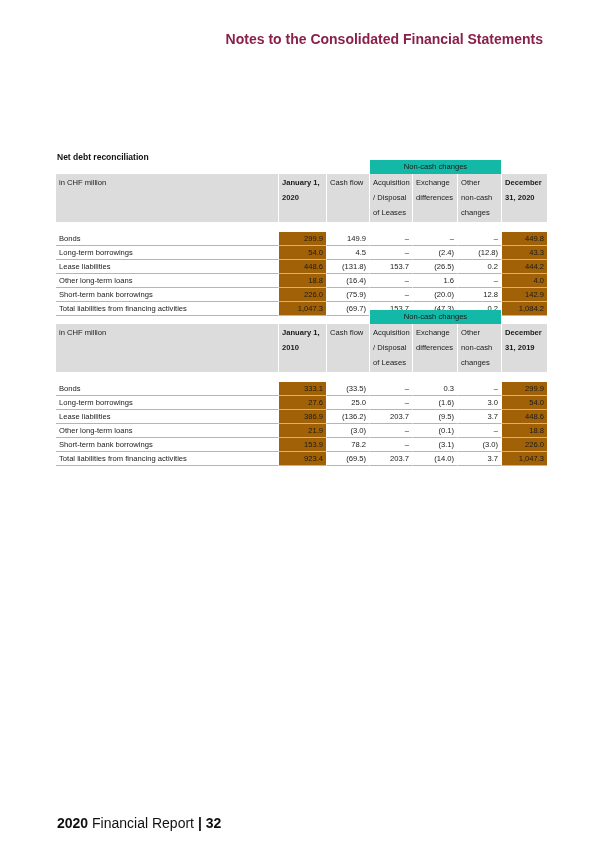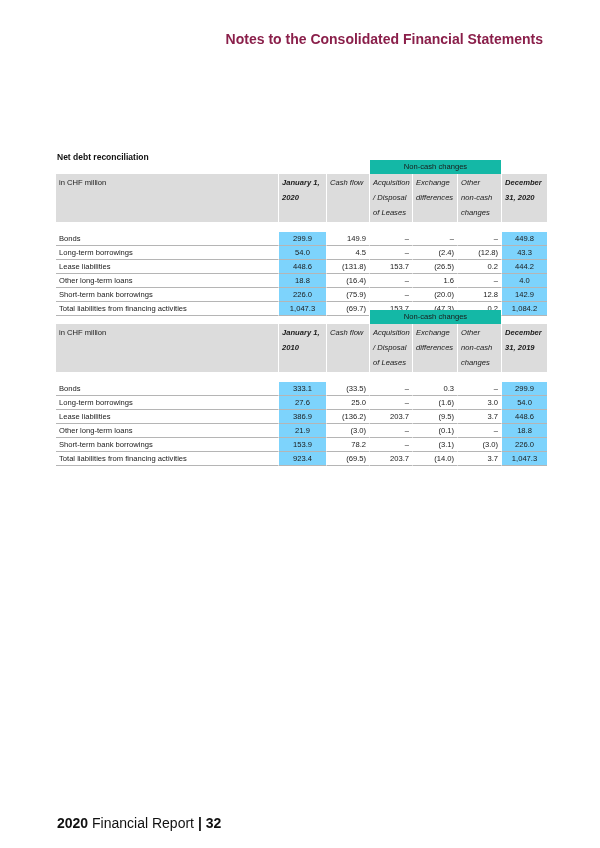--- a/index.html
+++ b/index.html
@@ -6,23 +6,23 @@
   body { width: 600px; height: 848px; position: relative; font-family: "Liberation Sans", sans-serif; color: #1a1a1a; overflow: hidden; }
   .header-title { position: absolute; right: 57px; top: 31px; font-size: 14px; font-weight: bold; color: #8a1f4a; }
   .section-title { position: absolute; left: 57px; top: 152px; font-size: 8.5px; font-weight: bold; color: #111; }
   table.recon { position: absolute; left: 56px; border-collapse: separate; border-spacing: 0; font-size: 7.6px; table-layout: fixed; width: 491px; }
   table.recon td { padding: 0 3px; height: 13px; line-height: 13px; white-space: nowrap; border-bottom: 1px solid #b5b5b5; }
   table.recon .c-num { text-align: right; }
   table.recon tr.hdr td { border-bottom: none; vertical-align: top; }
   table.recon tr.hdr .grey { background: #dcdcdc; }
   table.recon tr.nc td.ncl { background: #14b8a6; text-align: center; height: 14px; line-height: 14px; border-left: 1px solid #fff; }
   table.recon tr.hdr td.multi { line-height: 15px; padding-top: 1px; padding-bottom: 2px; margin-top: 36px; }
-  table.recon tr.hdr td + td { border-left: 1px solid #fff; font-style: italic; }
+  table.recon tr.hdr td + td { border-left: 1px solid #fff; }
   table.recon tr.spacer td { border-bottom: none; height: 10px; }
-  table.recon td.shade { background: #7dd3fc; text-align: center; }
+  table.recon td.shade { background: #a16207; }
   table.recon tr.total td { font-weight: normal; border-bottom: 1px solid #b5b5b5; }
   table.recon tr.data td + td { border-left: 1px solid #fff; }
   .bold { font-weight: bold; }
   #t2020 { top: 160px; }
   #t2019 { top: 310px; }
   .footer { position: absolute; left: 57px; top: 815px; font-size: 14px; color: #111; }
   .footer .b { font-weight: bold; }
 </style>
 </head>
 <body>

